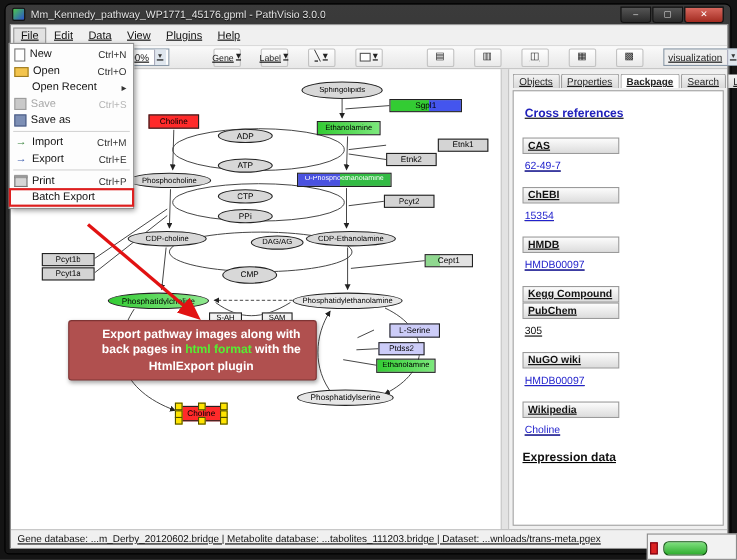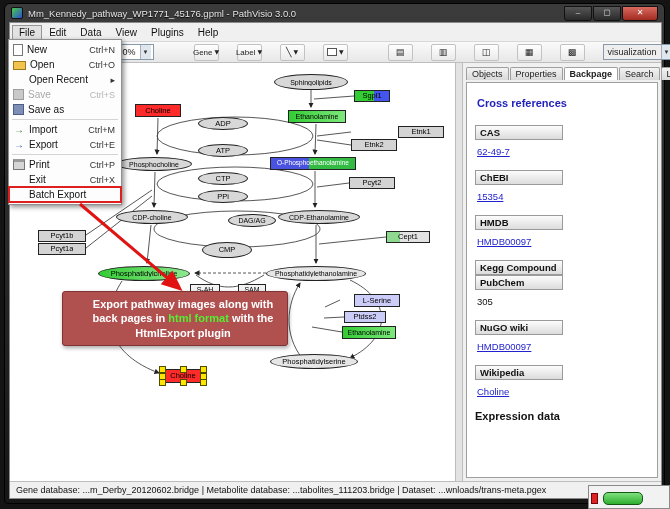--- a/index.html
+++ b/index.html
@@ -10,21 +10,21 @@
           border:1px solid #000;border-radius:6px 6px 4px 4px;box-sizing:border-box;}
   .titlebar{height:18px;display:flex;align-items:center;gap:5px;padding:0 6px;color:#e6e6e6;font-size:9.5px;}
   .app-icon{width:10px;height:10px;border-radius:2px;background:linear-gradient(135deg,#4cc94c,#2b4fd0);border:1px solid #111;flex:none;}
   .title-text{white-space:nowrap;overflow:hidden;text-shadow:0 1px 1px #000;}
   .win-controls{margin-left:auto;display:flex;gap:1px;}
   .win-btn{width:26px;height:13px;font-size:8px;line-height:12px;text-align:center;color:#ddd;
            background:linear-gradient(#555,#2a2a2a);border:1px solid #111;border-radius:0 0 3px 3px;cursor:default;}
   .win-btn.close{width:34px;background:linear-gradient(#d9695f,#a22b20);color:#fff;}
   
   .app{position:absolute;left:4px;top:18px;width:653px;height:477px;background:#f0f0f0;border:1px solid #8a8a8a;
-       box-sizing:border-box;display:flex;flex-direction:column;}
+       box-sizing:border-box;display:flex;flex-direction:column;text-decoration:underline;}
   .menubar{height:18px;display:flex;align-items:center;font-size:10px;color:#111;padding-left:2px;background:#f0f0f0;border-bottom:1px solid #d8d8d8;}
   .menu-item{padding:2px 7px;}
   .menu-item.open{background:#e2e2e2;border:1px solid #979797;padding:1px 6px;}
   .toolbar{height:20px;display:flex;align-items:center;gap:18px;padding:0 5px;background:linear-gradient(#fafafa,#e7e7e7);
            border-bottom:1px solid #bdbdbd;font-size:9px;color:#222;}
   .tb-btn{height:15px;min-width:17px;display:flex;align-items:center;justify-content:center;gap:2px;
           border:1px solid #c2c2c2;border-radius:2px;background:linear-gradient(#fff,#e9e9e9);padding:0 3px;}
   .tb-sep{width:1px;height:14px;background:#bbb;margin:0 2px;}
   .tb-label{margin:0 2px 0 4px;}
   .combo{height:14px;display:flex;align-items:center;background:#fff;border:1px solid #8a99a8;font-size:9px;padding:0 2px 0 4px;gap:4px;}
@@ -195,21 +195,21 @@
             <path d="M76,185 L142,133"></path>
             <path d="M330,237 L315,244"></path>
             <path d="M334,254 L314,255"></path>
             <path d="M332,269 L302,264"></path>
           </g>
         </svg>
         <div style="position:absolute;left:0;top:0;width:445px;height:422px;">
             <div class="pnode ellipse" style="left: 264px; top: 11px; width: 74px; height: 16px; background: rgb(216, 216, 216); font-size: 7px;">
               <span>Sphingolipids</span>
             </div>
-            <div class="pnode box" style="left: 344px; top: 27px; width: 36px; height: 12px; background: linear-gradient(90deg, rgb(51, 204, 51) 55%, rgb(68, 85, 238) 55%);">
+            <div class="pnode box" style="left: 344px; top: 27px; width: 66px; height: 12px; background: linear-gradient(90deg, rgb(51, 204, 51) 55%, rgb(68, 85, 238) 55%);">
               <span>Sgpl1</span>
             </div>
             <div class="pnode box" style="left: 125px; top: 41px; width: 46px; height: 13px; background: rgb(255, 42, 42);">
               <span>Choline</span>
             </div>
             <div class="pnode box" style="left: 278px; top: 47px; width: 58px; height: 13px; background: linear-gradient(90deg, rgb(51, 204, 51), rgb(125, 232, 125)); font-size: 7px;">
               <span>Ethanolamine</span>
             </div>
             <div class="pnode ellipse" style="left: 188px; top: 54px; width: 50px; height: 13px; background: rgb(216, 216, 216);">
               <span>ADP</span>
@@ -383,25 +383,20 @@
       <span class="fm-icon mi-export-arrow"></span>
       <span class="fm-label">Export</span>
       <span class="fm-shortcut">Ctrl+E</span>
     </div>
     <div class="fm-sep"></div>
     <div class="fm-item">
       <span class="fm-icon mi-printer"></span>
       <span class="fm-label">Print</span>
       <span class="fm-shortcut">Ctrl+P</span>
     </div>
-    <div class="fm-item">
-      <span class="fm-icon"></span>
-      <span class="fm-label">Exit</span>
-      <span class="fm-shortcut">Ctrl+X</span>
-    </div>
     <div class="fm-item highlighted">
       <span class="fm-icon"></span>
       <span class="fm-label">Batch Export</span>
       <span class="fm-shortcut"></span>
     </div>
   </div>
 
 <div class="annotation" style="background: rgb(176, 80, 79); padding-left: 24px;">
   <span>Export pathway images along with back pages in </span><span id="annot-hl" style="color: rgb(85, 238, 51);">html format</span><span> with the HtmlExport plugin</span>
 </div>

